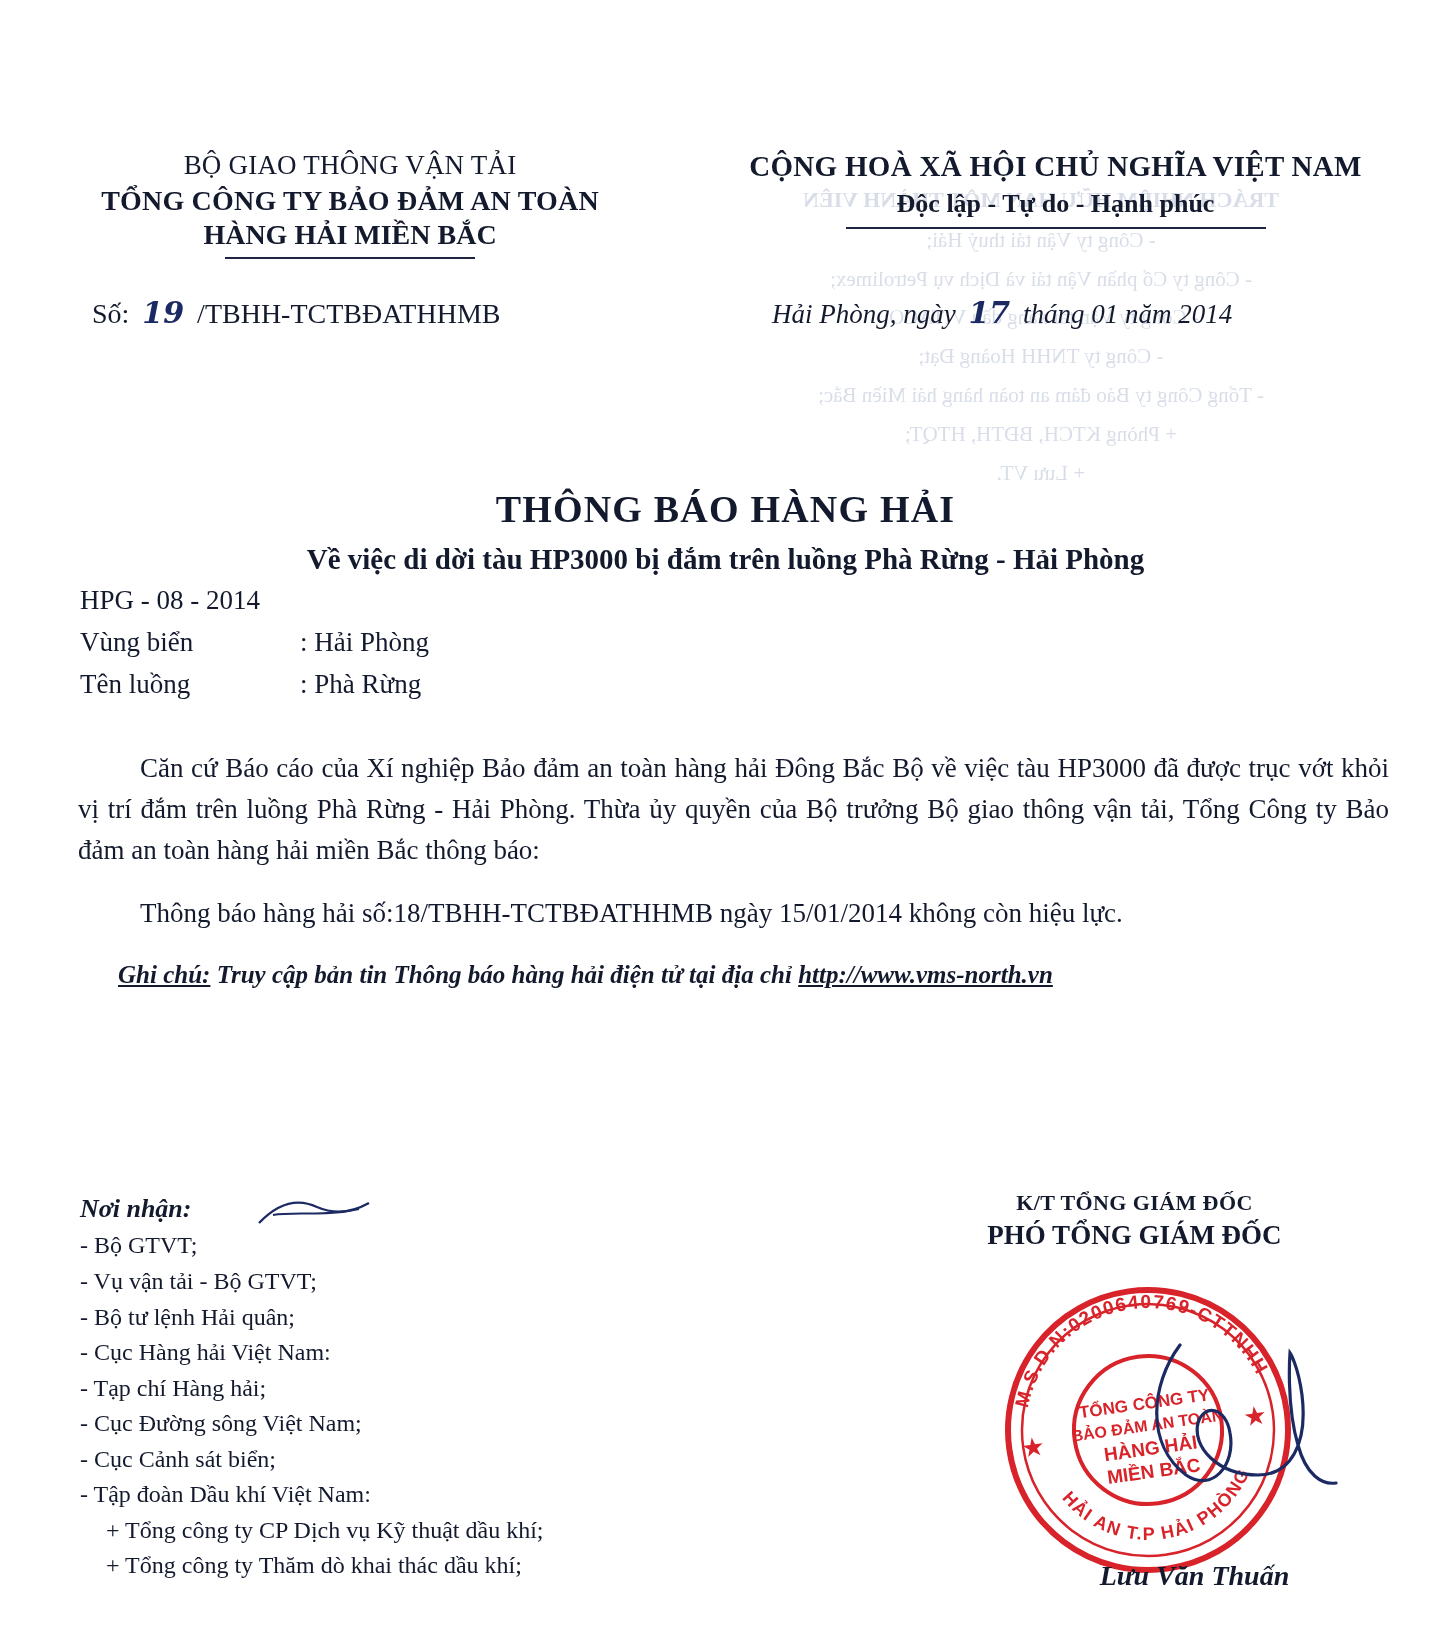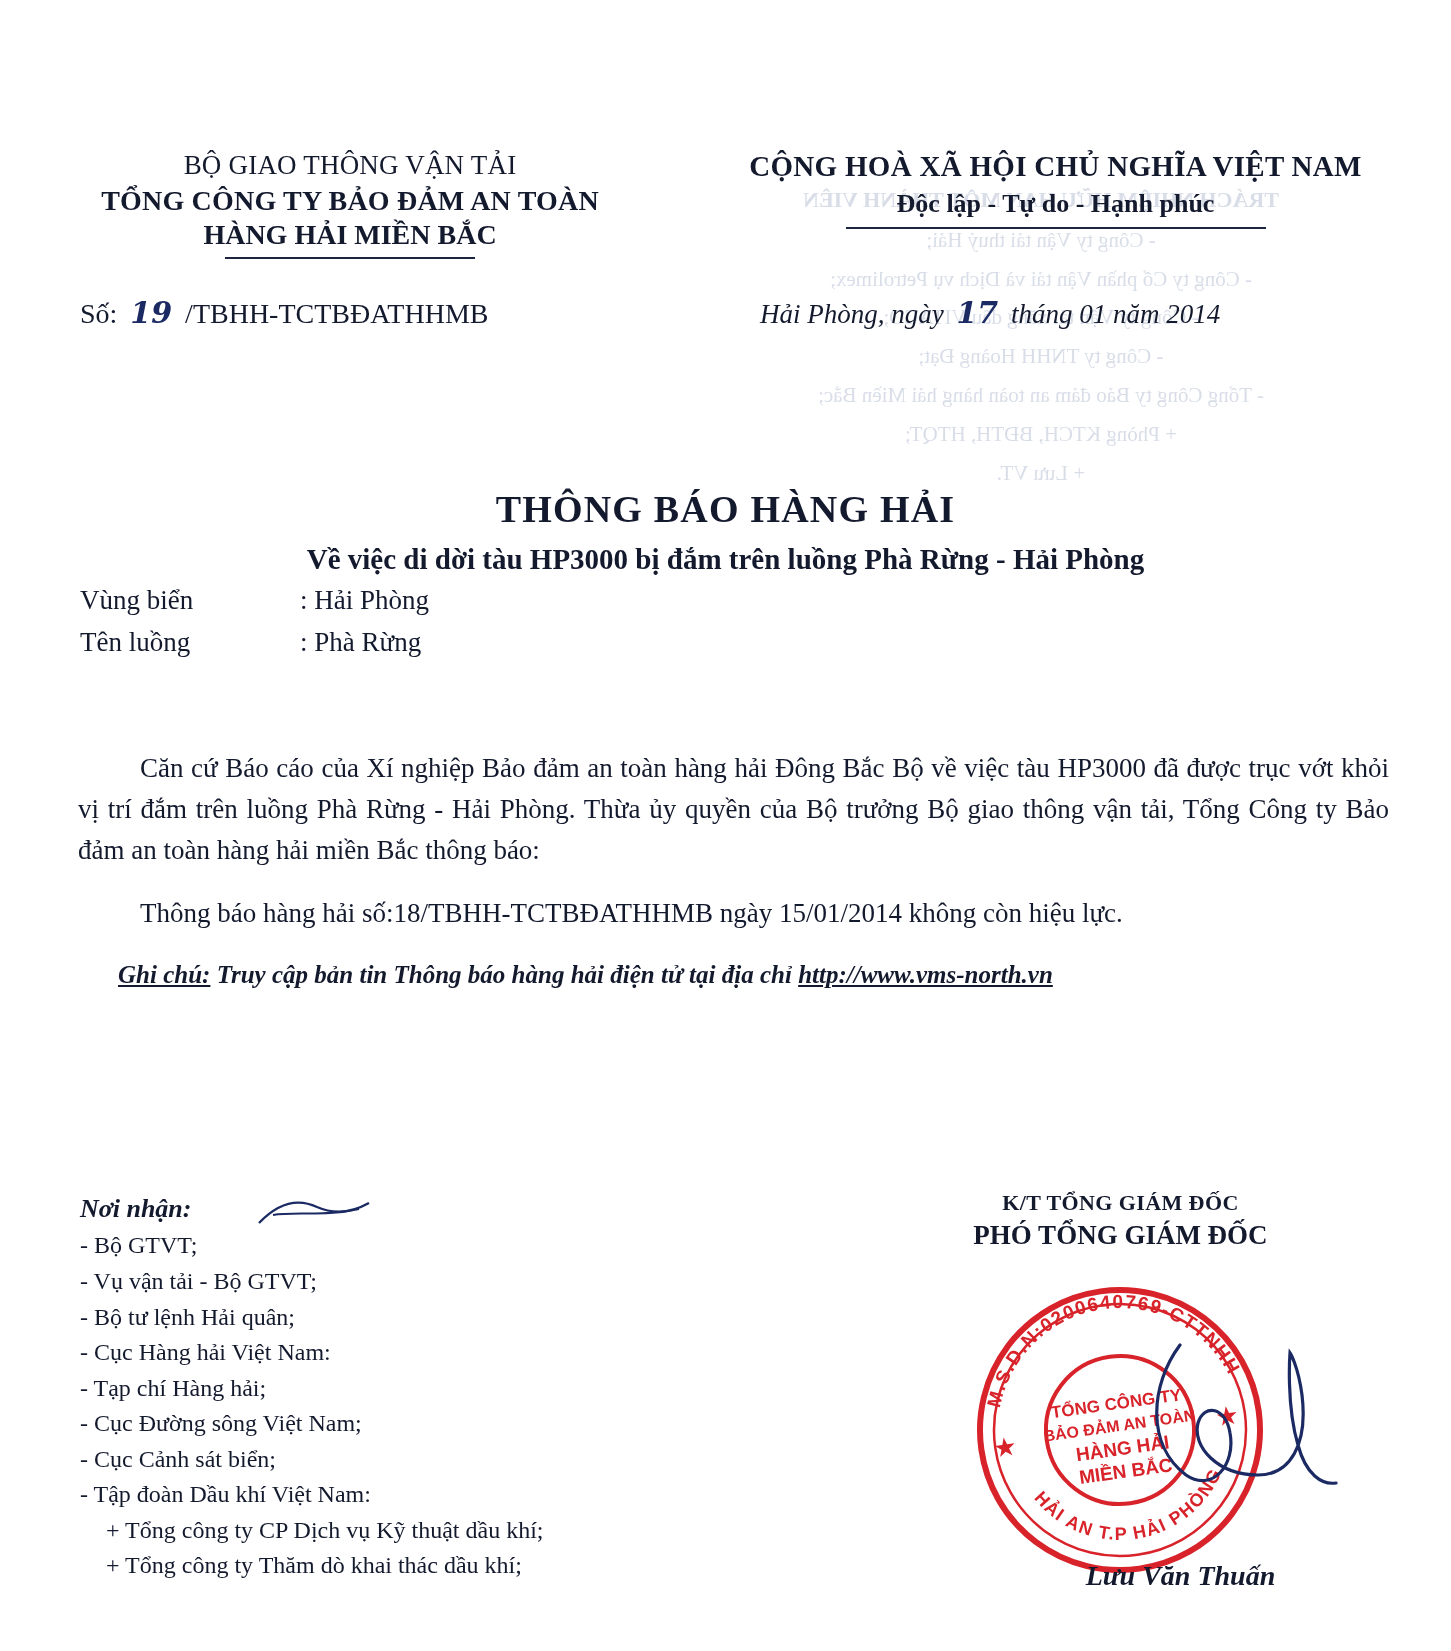--- a/index.html
+++ b/index.html
@@ -88,21 +88,21 @@
   .nation2 {
     font-size: 26px;
     font-weight: bold;
     margin-top: 6px;
   }
 
   
   .numline {
     position: absolute;
     top: 295px;
-    left: 0;
+    left: 12px;
     right: 0;
     display: flex;
     align-items: center;
   }
   .num-left {
     width: 660px;
     padding-left: 80px;
     font-size: 28px;
   }
   .handwrite {
@@ -176,20 +176,21 @@
   }
   .note u { text-decoration: underline; }
 
   
   .footer {
     position: absolute;
     top: 1190px;
     left: 0;
     right: 0;
     display: flex;
+    gap: 28px;
   }
   .recipients {
     width: 740px;
     padding-left: 80px;
     font-size: 24px;
     line-height: 1.48;
   }
   .recipients-title {
     font-style: italic;
     font-weight: bold;
@@ -296,20 +297,21 @@
       <span>tháng 01 năm 2014</span>
     </div>
   </div>
 
   <div class="title-wrap">
     <div class="doc-title">THÔNG BÁO HÀNG HẢI</div>
     <div class="doc-subtitle">Về việc di dời tàu HP3000 bị đắm trên luồng Phà Rừng - Hải Phòng</div>
   </div>
 
   <div class="meta">
+    <div>HPG - 08 - 2014</div>
     <div class="meta-row">
       <span class="meta-key">Vùng biển</span>
       <span class="meta-val">: Hải Phòng</span>
     </div>
     <div class="meta-row">
       <span class="meta-key">Tên luồng</span>
       <span class="meta-val">: Phà Rừng</span>
     </div>
   </div>
 

